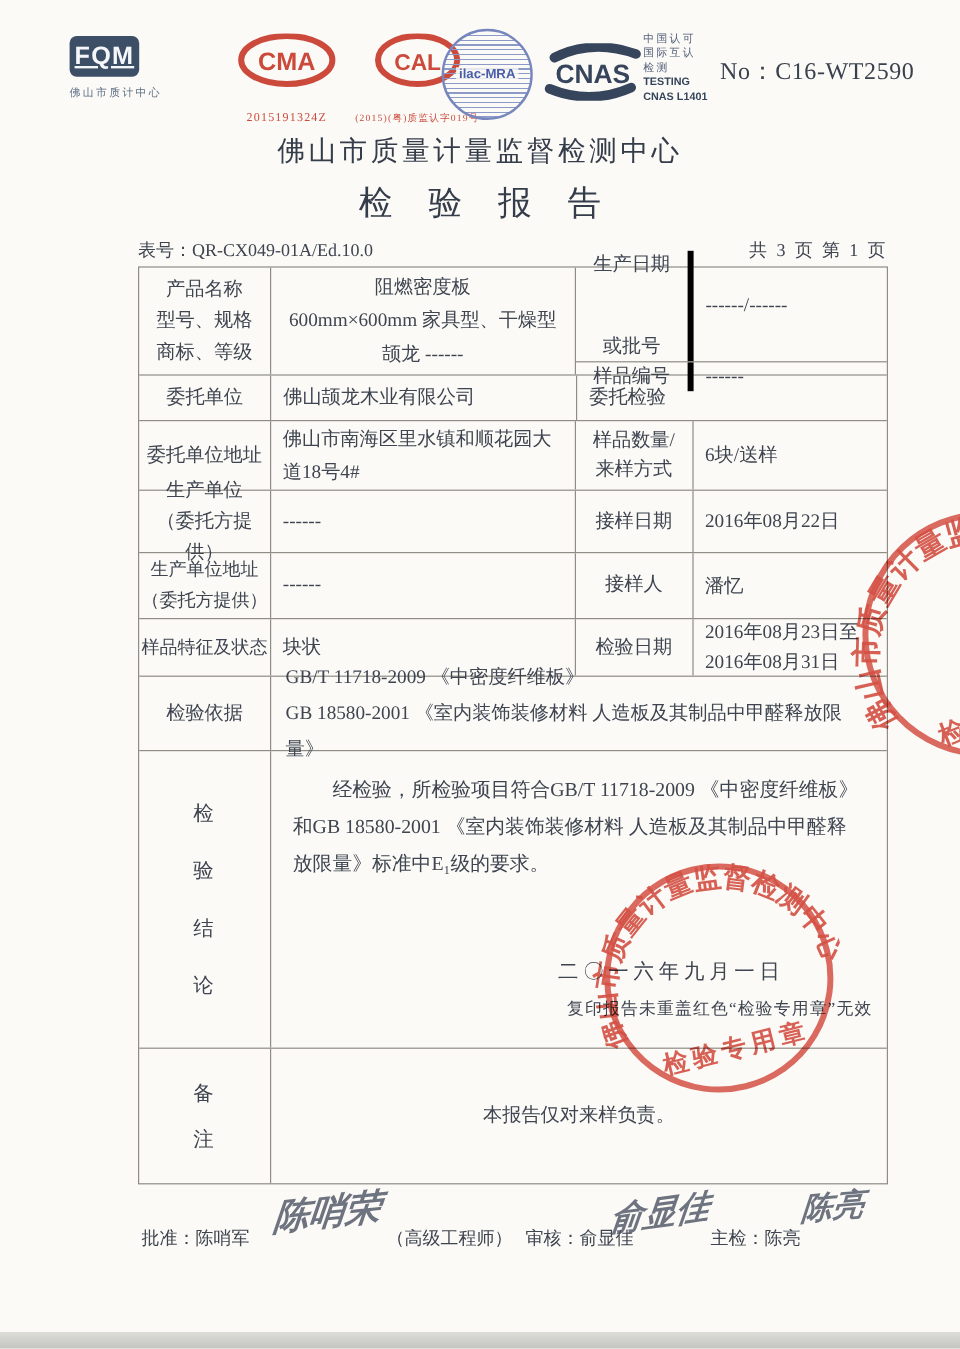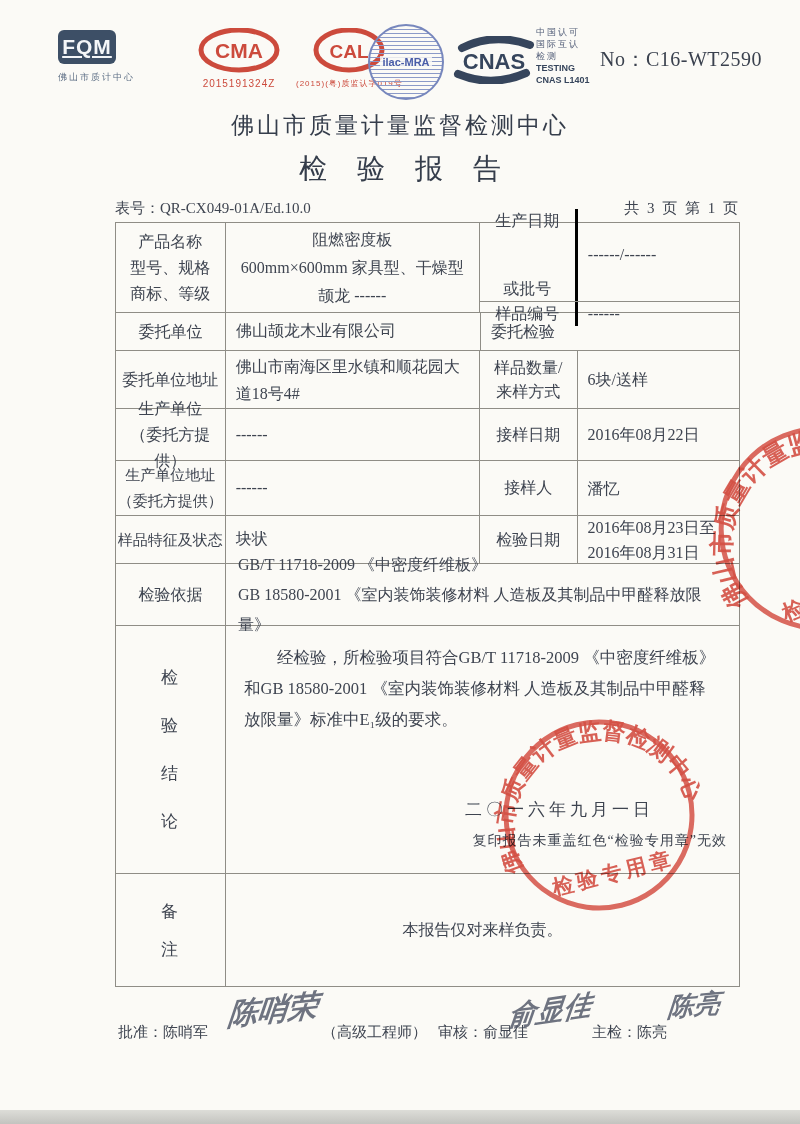--- a/index.html
+++ b/index.html
@@ -6,21 +6,21 @@
   body{width:800px;height:1124px;background:#e9e9e5;font-family:"Liberation Serif","DejaVu Serif",serif;}
   #page{position:relative;width:800px;height:1124px;background:#fbfaf6;overflow:hidden;color:#3e4450;}
 
   
   .logos{position:absolute;top:22px;left:0;width:800px;height:80px;}
   .fqm{position:absolute;left:58px;top:8px;text-align:center;}
   .fqm-box{width:58px;height:34px;background:#3d4f66;border-radius:6px;color:#f4f6f8;
     font-family:"Liberation Sans",sans-serif;font-weight:bold;font-size:21px;line-height:34px;letter-spacing:1px;text-decoration:underline;}
   .fqm-cap{margin-top:7px;font-size:9px;color:#5d6e85;letter-spacing:2px;}
   .mark{position:absolute;text-align:center;}
-  .mark-num{font-size:10px;color:#cc4a3c;letter-spacing:1px;margin-top:0;font-family:Liberation Sans, sans-serif;}
+  .mark-num{font-size:10px;color:#cc4a3c;letter-spacing:1px;margin-top:14px;font-family:Liberation Serif, serif;}
   .ilac{position:absolute;left:368px;top:2px;width:72px;height:72px;border-radius:50%;border:2px solid #7787bd;
     background:repeating-linear-gradient(0deg,#8b9ac8 0px,#8b9ac8 1px,rgba(255,255,255,0) 1px,rgba(255,255,255,0) 4px);
     display:flex;align-items:center;justify-content:center;}
   .ilac span{background:rgba(251,250,246,.8);color:#4a5da8;font-family:"Liberation Sans",sans-serif;
     font-weight:bold;font-size:11px;padding:0 2px;}
   .cnas-cap{position:absolute;left:536px;top:4px;font-family:"Liberation Sans",sans-serif;
     font-size:9px;color:#55607a;line-height:12px;letter-spacing:2px;}
   .cnas-cap .b{font-weight:bold;color:#36455c;letter-spacing:0;}
   .report-no{position:absolute;left:600px;top:24px;font-size:20px;color:#3a414e;letter-spacing:.5px;}
 
@@ -43,21 +43,21 @@
   .c3{width:98px;align-items:center;text-align:center;line-height:24px;}
   .c4{width:162px;padding:4px 10px;line-height:25px;}
   .center{align-items:center;text-align:center;}
   .wide{width:513px;padding:6px 12px;line-height:30px;}
   .vlabel{width:110px;display:flex;flex-direction:column;justify-content:space-around;
     align-items:center;font-size:17px;letter-spacing:2px;}
   .subsplit{display:flex;flex-direction:column;width:260px;}
   .subrow{display:flex;flex:1;border-bottom:1px solid #8f8d86;box-sizing:border-box;}
   .subrow:last-child{border-bottom:none;}
   .sub3{width:98px;display:flex;flex-direction:column;justify-content:space-between;align-items:center;
-    border-right:3px solid #000000;box-sizing:border-box;line-height:24px;gap:44px;}
+    border-right:5px solid #000000;box-sizing:border-box;line-height:24px;gap:44px;}
   .sub4{flex:1;display:flex;align-items:center;padding:0 10px;box-sizing:border-box;}
   .concl-cell{position:relative;width:513px;box-sizing:border-box;}
   .concl-text{margin:16px 20px 0 18px;line-height:31px;text-indent:2em;font-size:16.5px;}
   .concl-date{position:absolute;left:35%;top:172px;width:60%;text-align:center;font-size:17px;letter-spacing:4px;}
   .concl-note{position:absolute;right:12px;top:206px;font-size:14px;letter-spacing:1px;}
 
   
   .footer{position:absolute;left:0;top:1000px;width:800px;height:60px;font-size:15px;color:#3e4450;}
   .footer .lab{position:absolute;white-space:nowrap;margin-top:17px;}
   .sig{position:absolute;font-family:"DejaVu Sans",sans-serif;font-style:italic;font-weight:bold;

